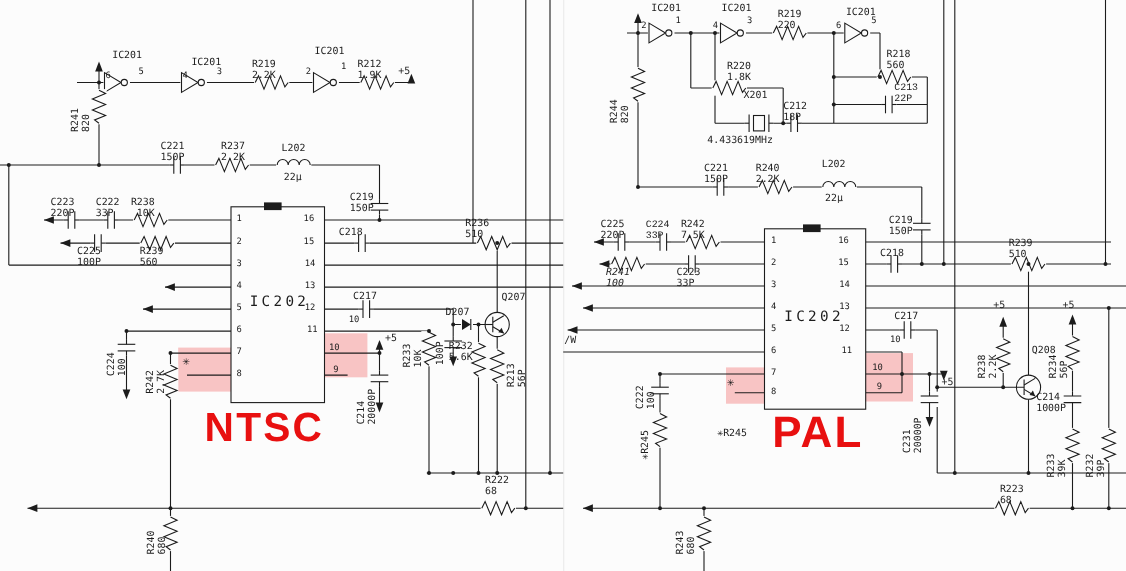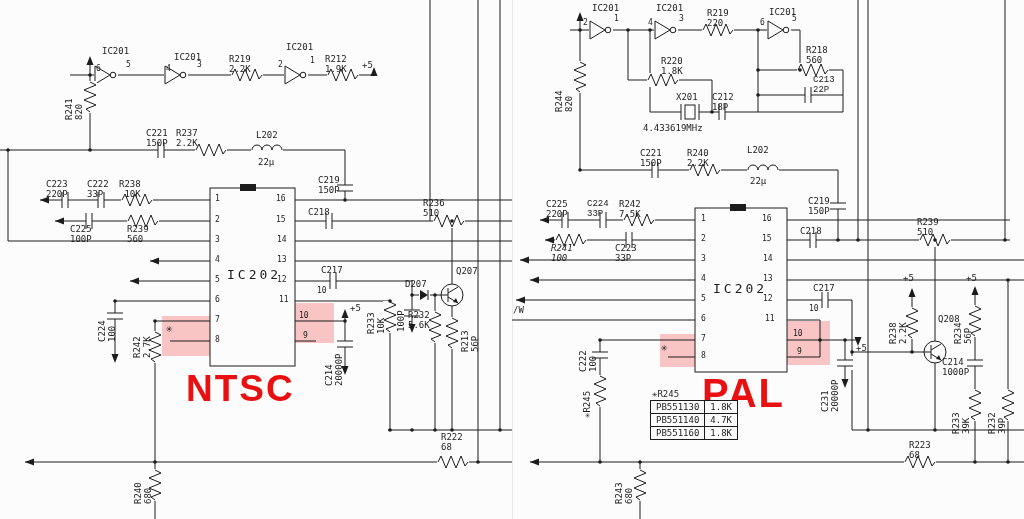--- a/index.html
+++ b/index.html
@@ -255,21 +255,21 @@
       <span class="lbl" style="left: 310px; top: 56px; font-size: 8px;">1</span>
       <span class="lbl" style="left: 229px; top: 54px;">R219
 2.2K</span>
       <span class="lbl" style="left: 325px; top: 54px;">R212
 1.9K</span>
       <span class="lbl" style="left: 362px; top: 60px;">+5</span>
       <span class="lbl" style="left: 64px; top: 120px; transform: rotate(-90deg);">R241
 820</span>
       <span class="lbl" style="left: 146px; top: 128px;">C221
 150P</span>
-      <span class="lbl" style="left: 176px; top: 128px;">R237
+      <span class="lbl" style="left: 201px; top: 128px;">R237
 2.2K</span>
       <span class="lbl" style="left: 256px; top: 130px;">L202</span>
       <span class="lbl" style="left: 258px; top: 157px;">22μ</span>
       <span class="lbl" style="left: 318px; top: 175px;">C219
 150P</span>
       <span class="lbl" style="left: 308px; top: 207px;">C218</span>
       <span class="lbl" style="left: 46px; top: 179px;">C223
 220P</span>
       <span class="lbl" style="left: 87px; top: 179px;">C222
 33P</span>
@@ -332,21 +332,21 @@
       <span class="lbl" style="left: 760px; top: 18px; font-size: 8px;">6</span>
       <span class="lbl" style="left: 792px; top: 14px; font-size: 8px;">5</span>
       <span class="lbl" style="left: 707px; top: 8px;">R219
 220</span>
       <span class="lbl" style="left: 661px; top: 56px;">R220
 1.8K</span>
       <span class="lbl" style="left: 806px; top: 45px;">R218
 560</span>
       <span class="lbl" style="left: 813px; top: 75px; font-family: Liberation Mono, monospace;">C213
 22P</span>
-      <span class="lbl" style="left: 676px; top: 92px;">X201</span>
+      <span class="lbl" style="left: 676px; top: 82px;">X201</span>
       <span class="lbl" style="left: 643px; top: 123px;">4.433619MHz</span>
       <span class="lbl" style="left: 712px; top: 92px;">C212
 18P</span>
       <span class="lbl" style="left: 554px; top: 112px; transform: rotate(-90deg);">R244
 820</span>
       <span class="lbl" style="left: 640px; top: 148px;">C221
 150P</span>
       <span class="lbl" style="left: 687px; top: 148px;">R240
 2.2K</span>
       <span class="lbl" style="left: 747px; top: 145px;">L202</span>
@@ -406,30 +406,14 @@
       <span class="lbl" style="left: 987px; top: 434px; transform: rotate(-90deg);">R232
 39P</span>
       <span class="lbl" style="left: 702px; top: 370px; font-size: 40px; color: rgb(232, 16, 16); font-weight: 800; font-family: &quot;Liberation Sans&quot;, sans-serif; letter-spacing: 2px;">PAL</span>
       <span class="lbl" style="left: 661px; top: 342px; font-size: 11px;">✳</span>
       <span class="lbl" style="left: 614px; top: 504px; transform: rotate(-90deg);">R243
 680</span>
       <span class="lbl" style="left: 909px; top: 440px;">R223
 68</span>
     </div>
 
-  <table class="r245">
-    <tbody>
-        <tr>
-          <td>PB551130</td>
-          <td>1.8K</td>
-        </tr>
-        <tr>
-          <td>PB551140</td>
-          <td>4.7K</td>
-        </tr>
-        <tr>
-          <td>PB551160</td>
-          <td>1.8K</td>
-        </tr>
-      </tbody>
-  </table>
 
 </div>
 
 </body></html>

